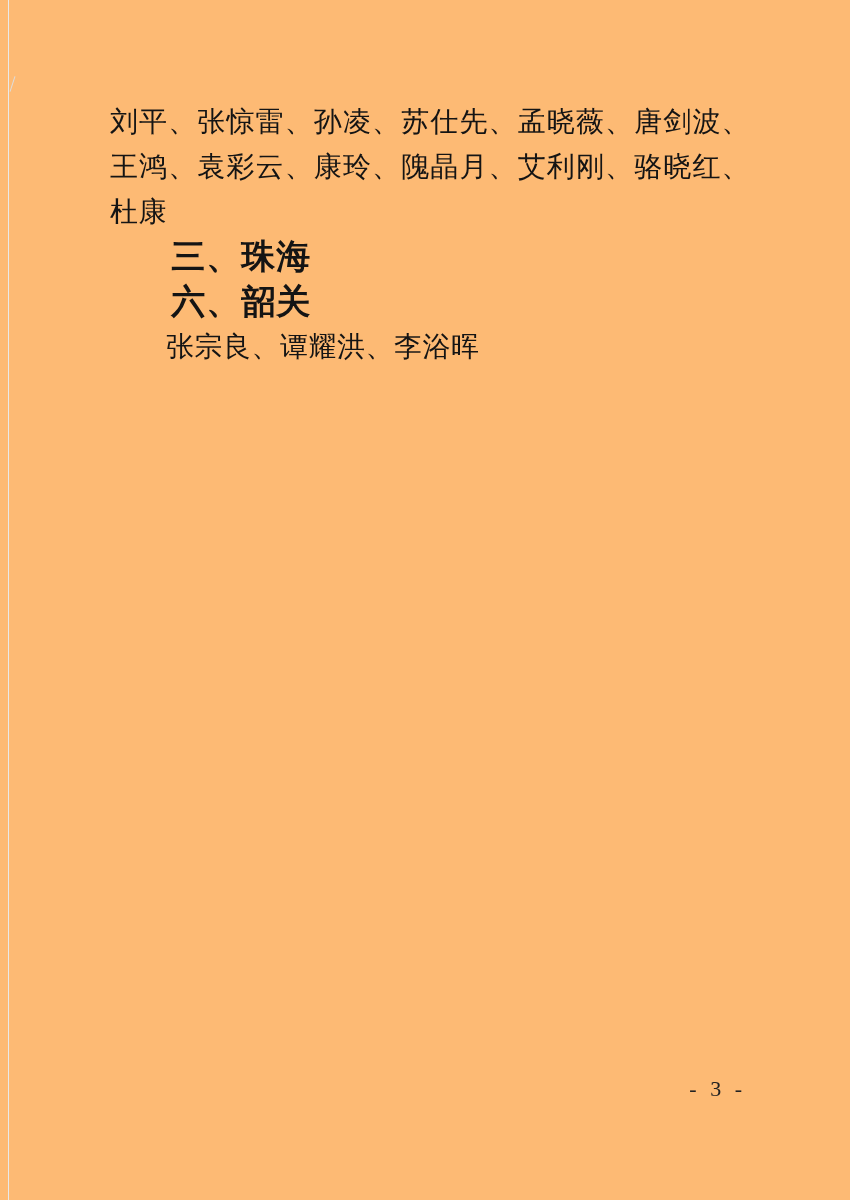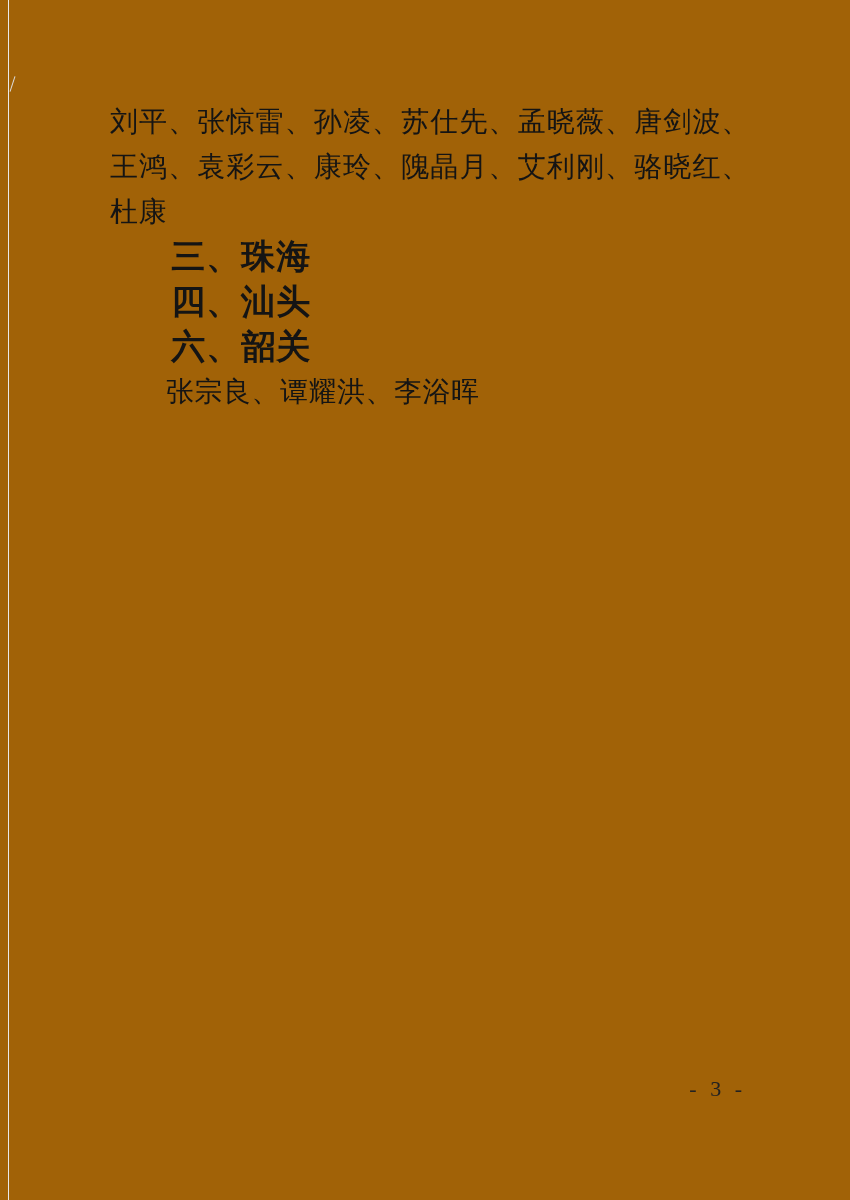--- a/index.html
+++ b/index.html
@@ -4,21 +4,21 @@
 <style>
   html, body {
     margin: 0;
     padding: 0;
     background: #ffffff;
   }
   .page {
     position: relative;
     width: 850px;
     height: 1200px;
-    background: #a16207;
+    background: #fdba74;
     overflow: hidden;
     font-family: "Liberation Serif", "DejaVu Serif", serif;
     color: #141414;
   }
   
   .scan-edge-left {
     position: absolute;
     left: 8px;
     top: 0;
     bottom: 0;
@@ -77,21 +77,20 @@
 
   <div class="scan-edge-left"></div>
   <div class="scan-mark"></div>
 
   <div class="content">
 
     <p class="names continuation">刘平、张惊雷、孙凌、苏仕先、孟晓薇、唐剑波、王鸿、袁彩云、康玲、隗晶月、艾利刚、骆晓红、杜康</p>
 
     <h2 class="section-heading">三、珠海</h2>
 
-    <h2 class="section-heading">四、汕头</h2>
 
 
     <h2 class="section-heading">六、韶关</h2>
     <p class="names">张宗良、谭耀洪、李浴晖</p>
 
   </div>
 
   <div class="page-number">- 3 -</div>
 
 </div>

